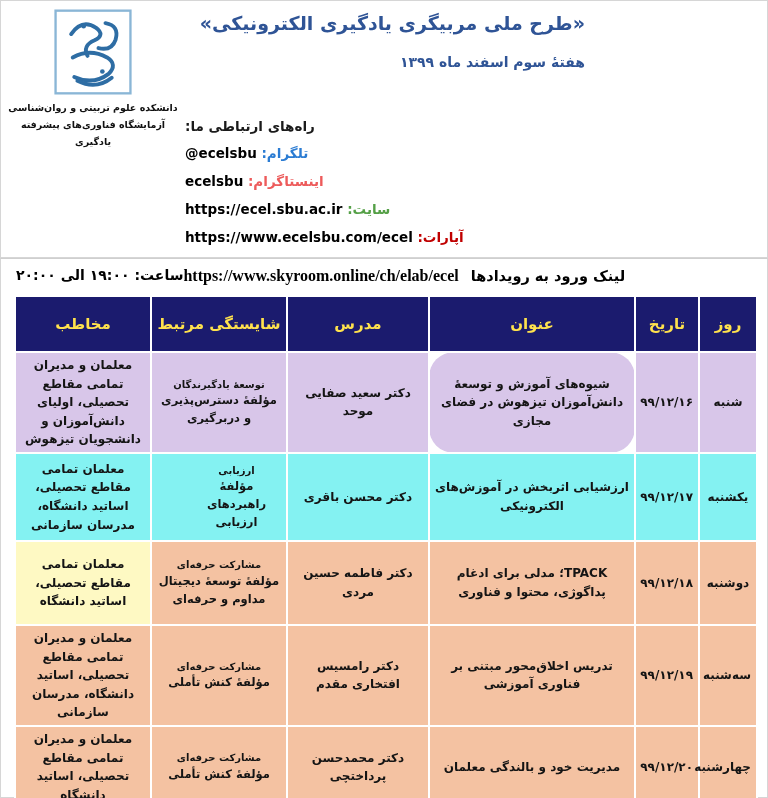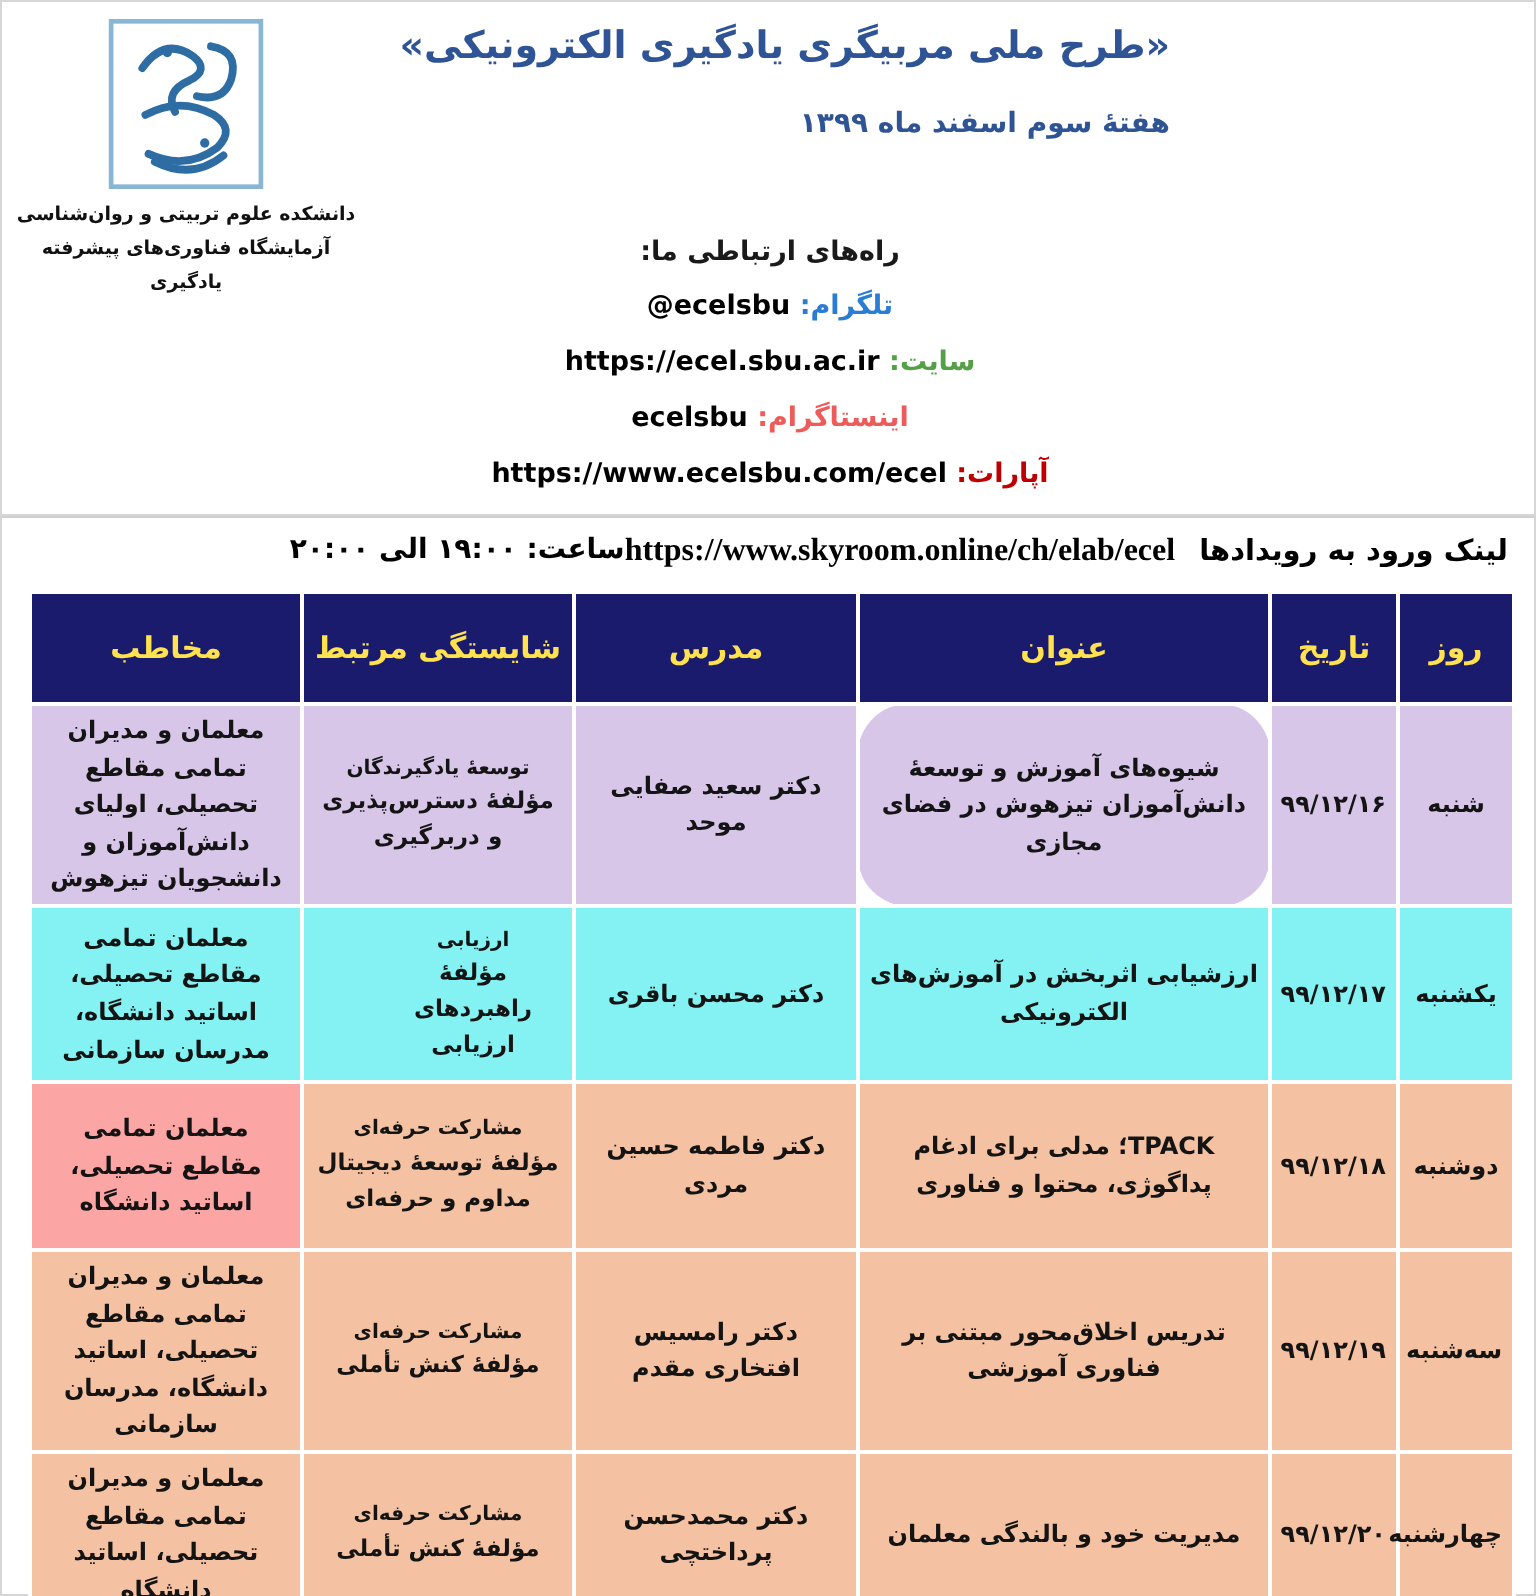--- a/index.html
+++ b/index.html
@@ -28,34 +28,34 @@
   }
   .main-title { font-size:19px; font-weight:bold; color:#2F5496; line-height:1.3; }
   .sub-title  { font-size:14px; font-weight:bold; color:#2F5496; margin-top:18px; }
   .elab-logo-block {
     position:absolute; top:4px; right:10px; width:140px; text-align:center;
   }
   .elab-caption { font-size:8px; font-weight:bold; color:#4C9B3C; direction:rtl; margin-top:0px; }
 
   .contact-block {
     position:absolute; top:112px; left:184px; width:400px;
-    text-align:center; direction:rtl;
+    text-align:left; direction:rtl;
   }
   .contact-heading { font-size:13.5px; font-weight:bold; color:#1a1a1a; line-height:26px; }
   .contact-line { font-size:13.5px; font-weight:bold; line-height:28px; color:#1a1a1a; }
   .contact-line .val { color:#000; }
 
   
   .bottom-section {
     position:relative; width:768px; height:540px;
     border:1px solid #d6d6d6; border-top:1px solid #cfcfcf; background:#fff;
   }
   .time-row {
-    display:flex; justify-content:flex-end; align-items:flex-start;
-    padding:8px 13px 0 5px;
+    display:flex; justify-content:flex-start; align-items:flex-start;
+    padding:8px 13px 0 15px;
   }
   .time-label { direction:rtl; font-size:14px; font-weight:bold; color:#000; }
   .link-row { direction:rtl; display:flex; align-items:baseline; gap:12px; }
   .link-label { font-size:14.5px; font-weight:bold; color:#000; }
   .link-url {
     font-family:"Liberation Serif","DejaVu Serif",serif;
     font-size:16px; font-weight:bold; color:#000; direction:ltr; unicode-bidi:embed;
   }
 
   table.sched {
@@ -108,26 +108,26 @@
     </div>
 
 
     <div class="contact-block">
       <div class="contact-heading">راه‌های ارتباطی ما:</div>
       <div class="contact-line">
         <span style="color: rgb(43, 124, 211);">تلگرام:</span>
         <bdi dir="ltr" class="val">@ecelsbu</bdi>
       </div>
       <div class="contact-line">
+        <span style="color: rgb(237, 91, 91);">اینستاگرام:</span>
+        <bdi dir="ltr" class="val">ecelsbu</bdi>
+      </div>
+      <div class="contact-line">
         <span style="color: rgb(85, 160, 71);">سایت:</span>
         <bdi dir="ltr" class="val">https://ecel.sbu.ac.ir</bdi>
-      </div>
-      <div class="contact-line">
-        <span style="color: rgb(237, 91, 91);">اینستاگرام:</span>
-        <bdi dir="ltr" class="val">ecelsbu</bdi>
       </div>
       <div class="contact-line">
         <span style="color: rgb(192, 0, 0);">آپارات:</span>
         <bdi dir="ltr" class="val">https://www.ecelsbu.com/ecel</bdi>
       </div>
     </div>
   </div>
 
   <div class="bottom-section">
 
@@ -183,21 +183,21 @@
         </tr>
         <tr>
           <td style="background-color: rgb(244, 194, 162);">دوشنبه</td>
           <td class="c-date" style="background-color: rgb(244, 194, 162);">۹۹/۱۲/۱۸</td>
           <td style="background-color: rgb(244, 194, 162);">TPACK؛ مدلی برای ادغام پداگوژی، محتوا و فناوری</td>
           <td style="background-color: rgb(244, 194, 162);">دکتر فاطمه حسین مردی</td>
           <td style="background-color: rgb(244, 194, 162);">
             <div class="comp-name">مشارکت حرفه‌ای</div>
             <div class="comp-sub">مؤلفهٔ توسعهٔ دیجیتال مداوم و حرفه‌ای</div>
           </td>
-          <td style="background-color: #fca5a5;">معلمان تمامی مقاطع تحصیلی، اساتید دانشگاه</td>
+          <td style="background-color: #fef9c3;">معلمان تمامی مقاطع تحصیلی، اساتید دانشگاه</td>
         </tr>
         <tr>
           <td style="background-color: rgb(244, 194, 162);">سه‌شنبه</td>
           <td class="c-date" style="background-color: rgb(244, 194, 162);">۹۹/۱۲/۱۹</td>
           <td style="background-color: rgb(244, 194, 162);">تدریس اخلاق‌محور مبتنی بر فناوری آموزشی</td>
           <td style="background-color: rgb(244, 194, 162);">دکتر رامسیس افتخاری مقدم</td>
           <td style="background-color: rgb(244, 194, 162);">
             <div class="comp-name">مشارکت حرفه‌ای</div>
             <div class="comp-sub">مؤلفهٔ کنش تأملی</div>
           </td>

